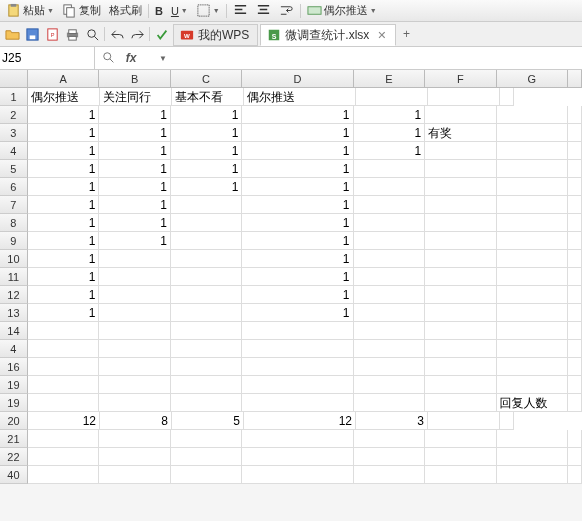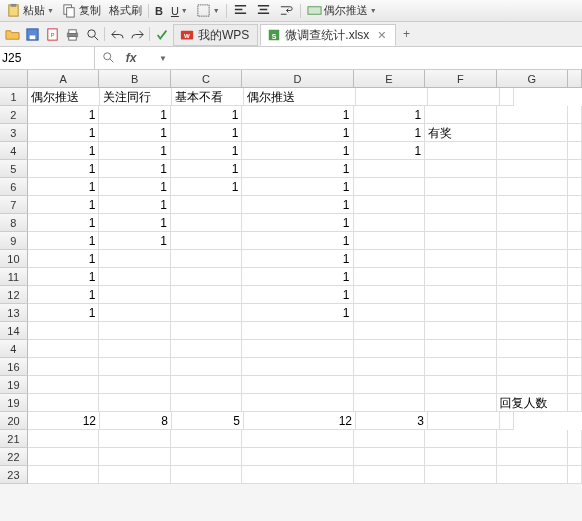--- a/index.html
+++ b/index.html
@@ -422,21 +422,21 @@
       <div class="cell cw-A lalign"></div>
       <div class="cell cw-B lalign"></div>
       <div class="cell cw-C lalign"></div>
       <div class="cell cw-D lalign"></div>
       <div class="cell cw-E lalign"></div>
       <div class="cell cw-F lalign"></div>
       <div class="cell cw-G lalign"></div>
       <div class="cell cw-H"></div>
     </div>
     <div class="grid-row">
-      <div class="row-head">23</div>
+      <div class="row-head">40</div>
       <div class="cell cw-A lalign"></div>
       <div class="cell cw-B lalign"></div>
       <div class="cell cw-C lalign"></div>
       <div class="cell cw-D lalign"></div>
       <div class="cell cw-E lalign"></div>
       <div class="cell cw-F lalign"></div>
       <div class="cell cw-G lalign"></div>
       <div class="cell cw-H"></div>
     </div>
   </div>

